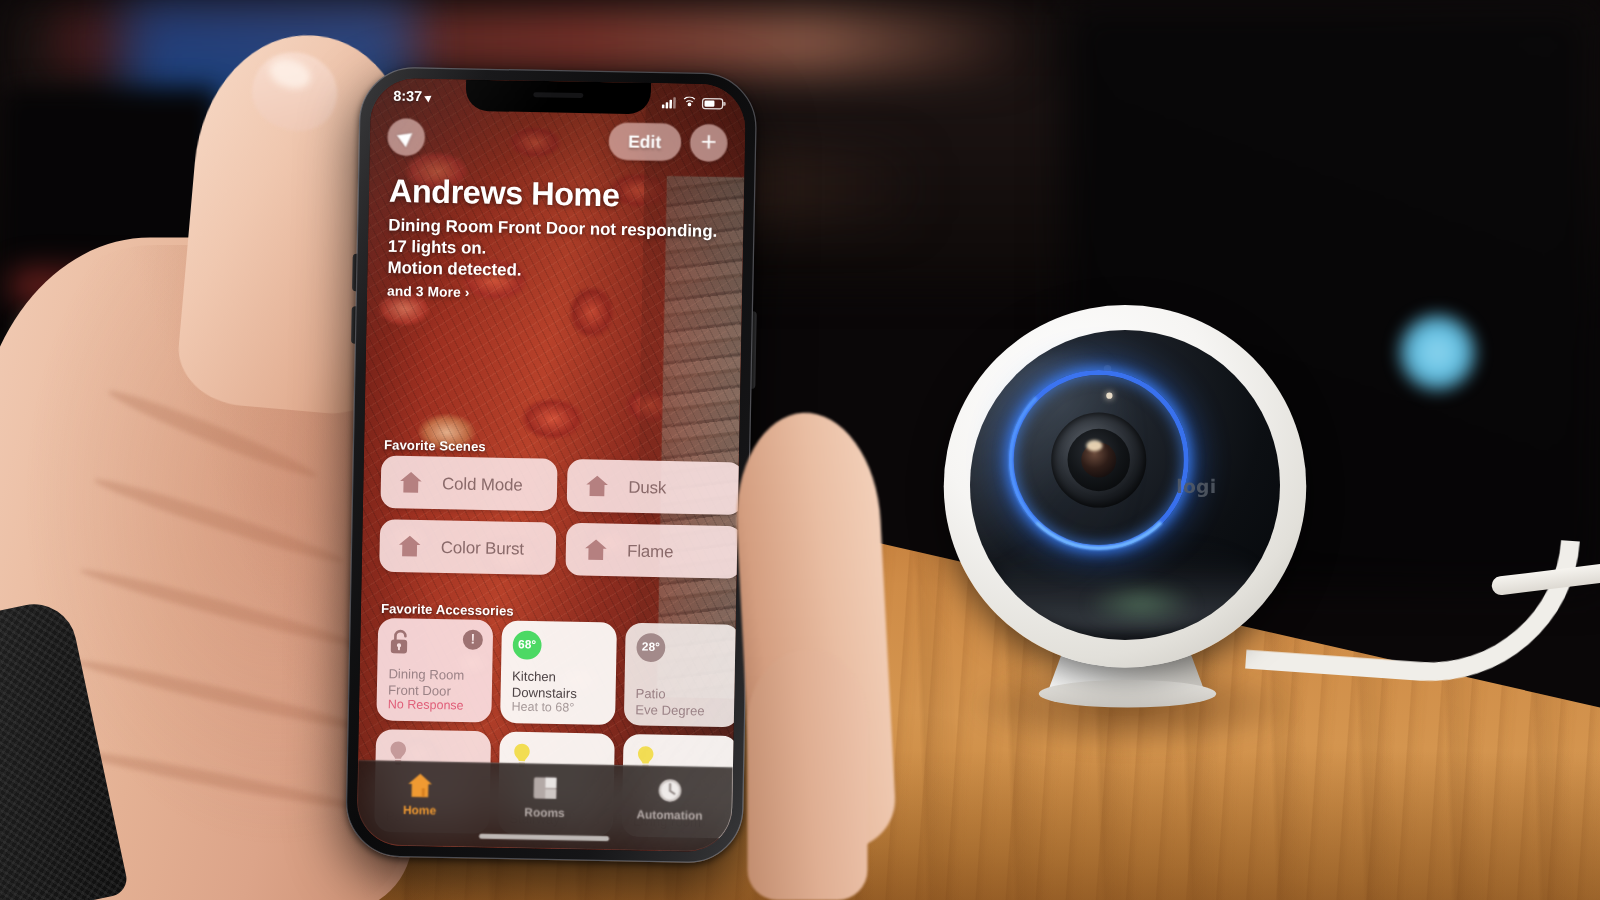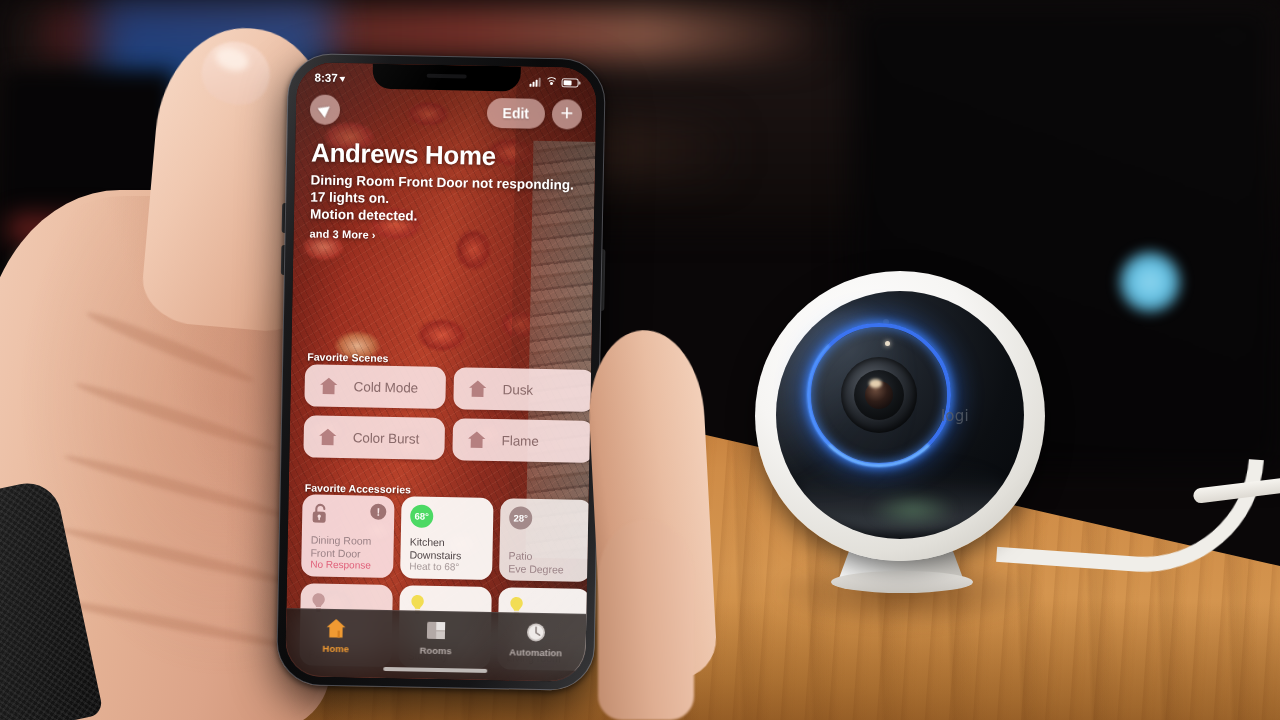--- a/index.html
+++ b/index.html
@@ -141,21 +141,21 @@
     background: linear-gradient(180deg, rgba(110,60,20,0), rgba(95,50,15,.42));
   }
   .desk-shadow-left {
     position: absolute;
     left: 0; bottom: 0;
     width: 420px; height: 220px;
     background: radial-gradient(ellipse at 10% 70%, rgba(30,14,4,.45), rgba(30,14,4,0) 70%);
   }
 
   
-  .camera { position: absolute; left: 755px; top: 271px; width: 290px; height: 320px; }
+  .camera { position: absolute; left: 755px; top: 244px; width: 290px; height: 320px; font-weight: bold; }
   .cam-stand {
     position: absolute;
     left: 80px; top: 218px;
     width: 132px; height: 100px;
     background: linear-gradient(100deg, #fdfdfd 0%, #f2f2f0 35%, #dddbd6 70%, #c7c4be 100%);
     clip-path: polygon(28% 0%, 72% 0%, 100% 100%, 0% 100%);
     border-radius: 0 0 14px 14px;
   }
   .cam-stand-base {
     position: absolute;

